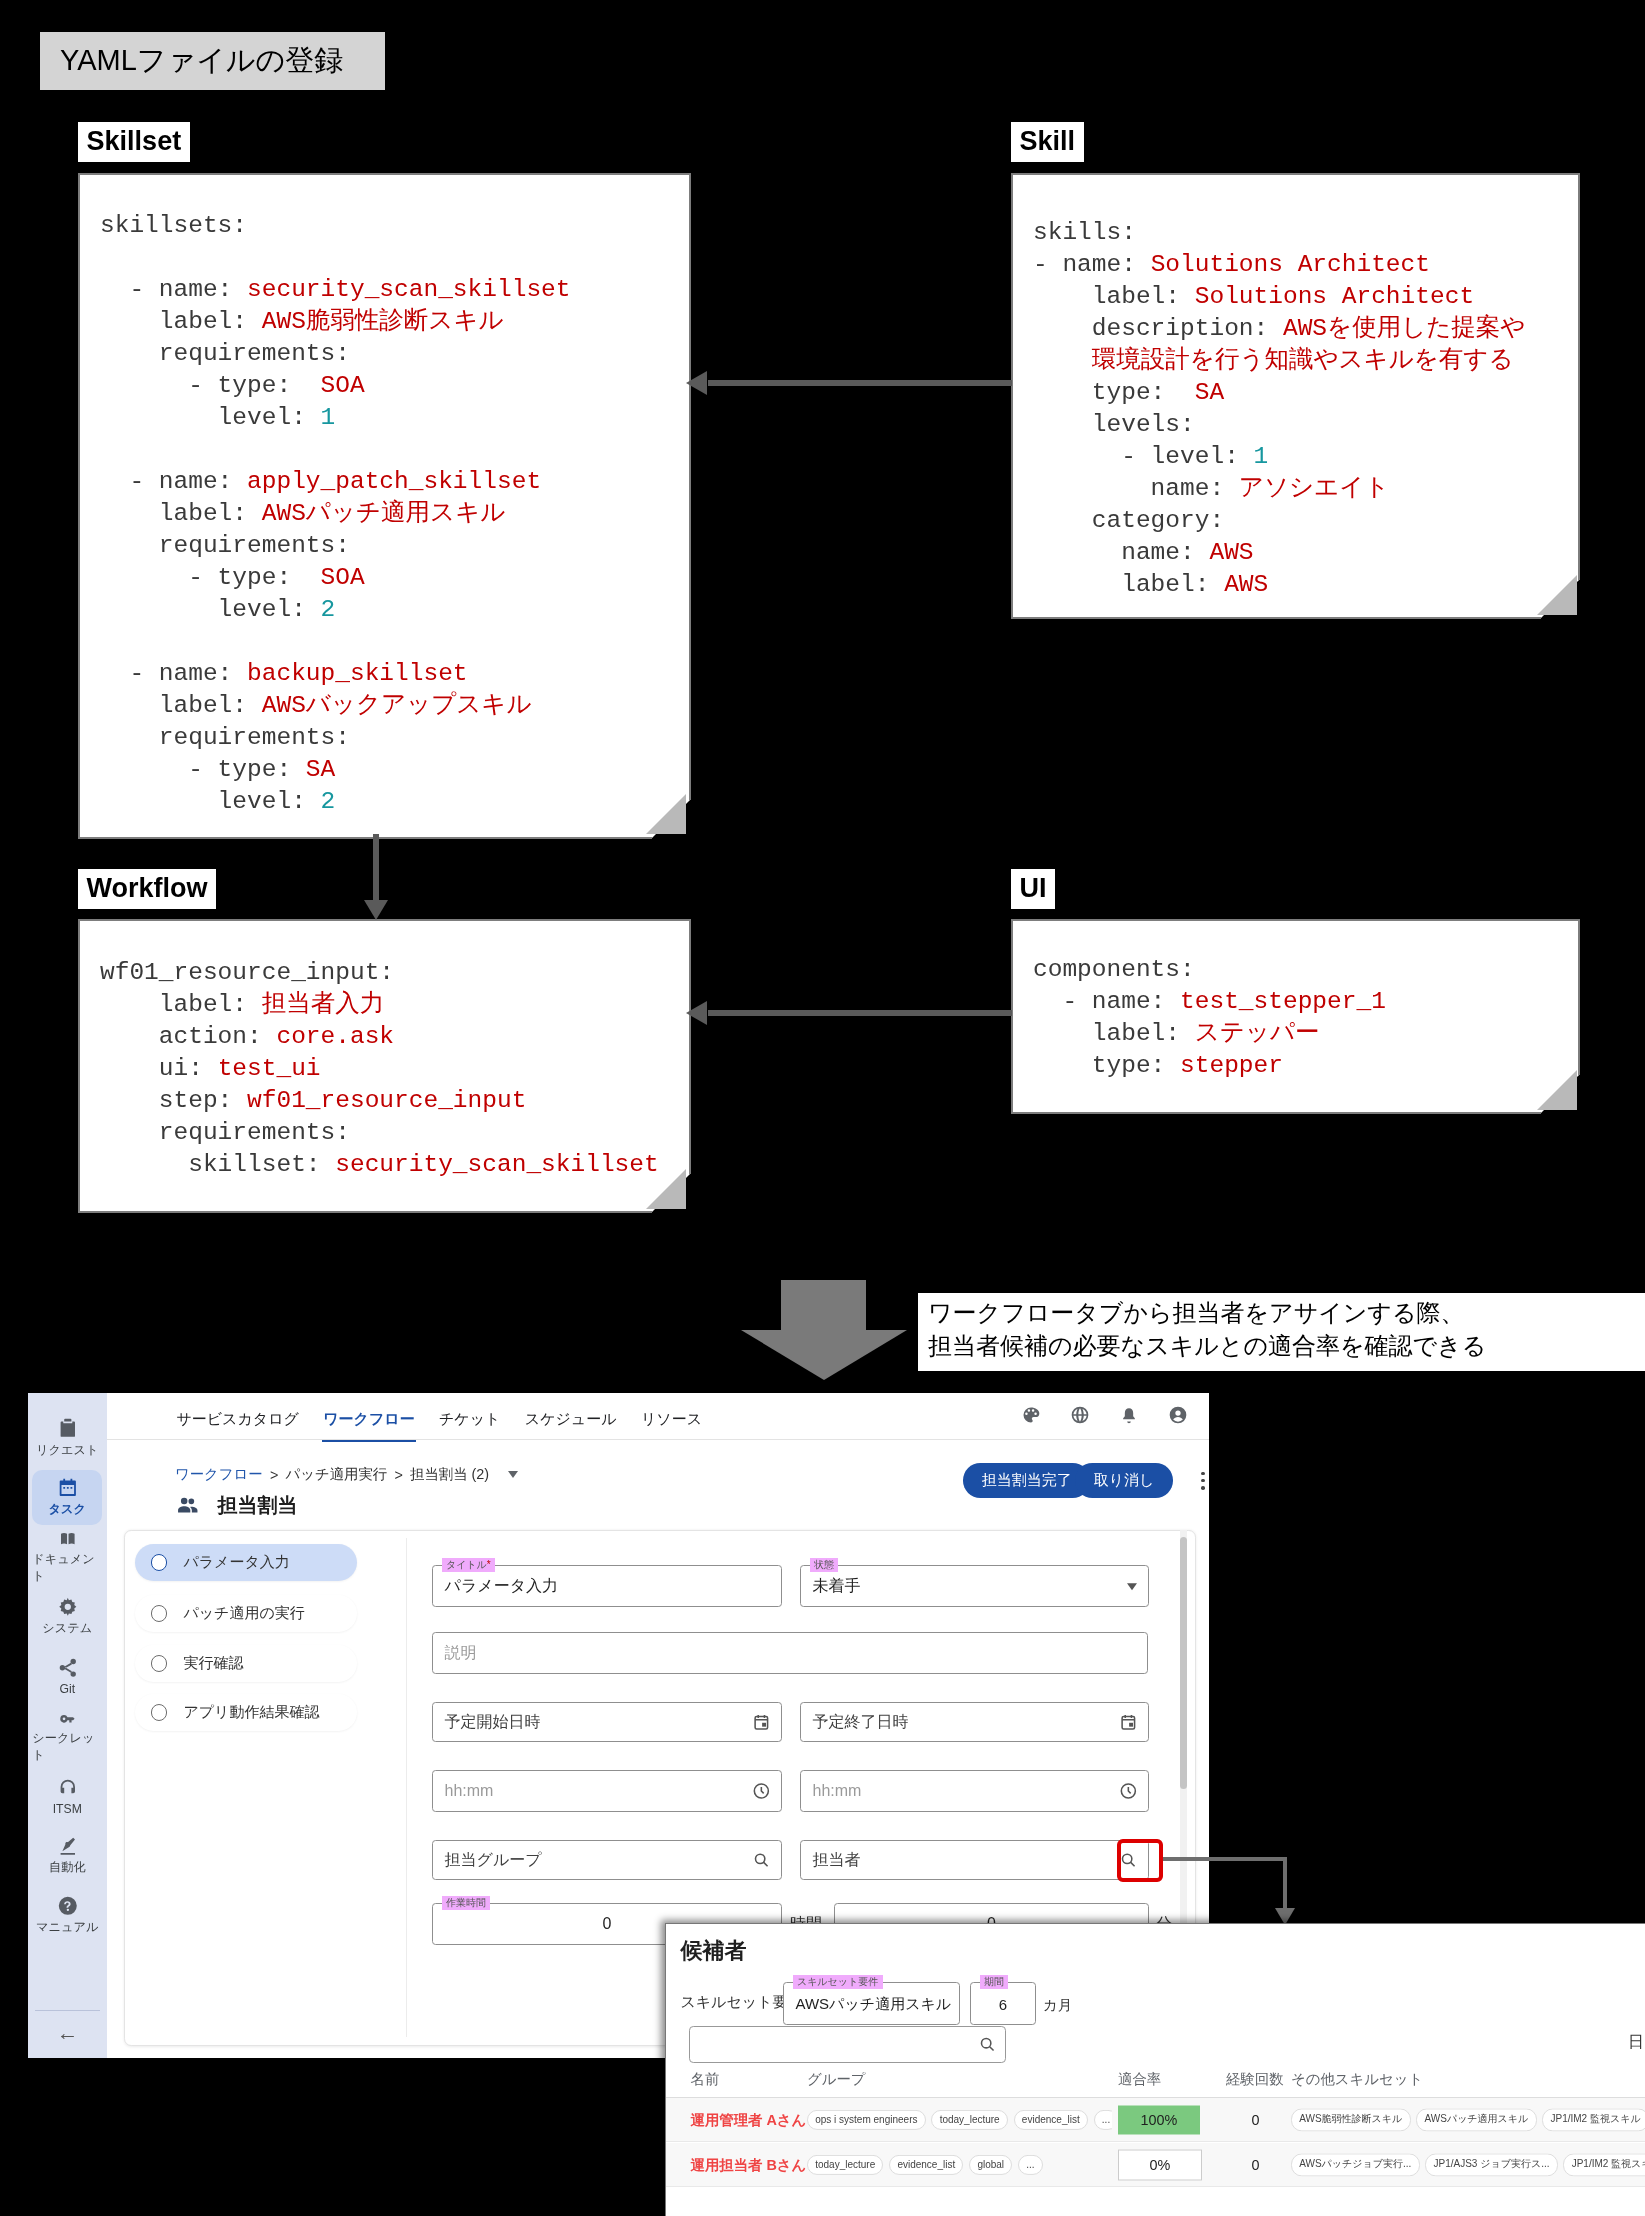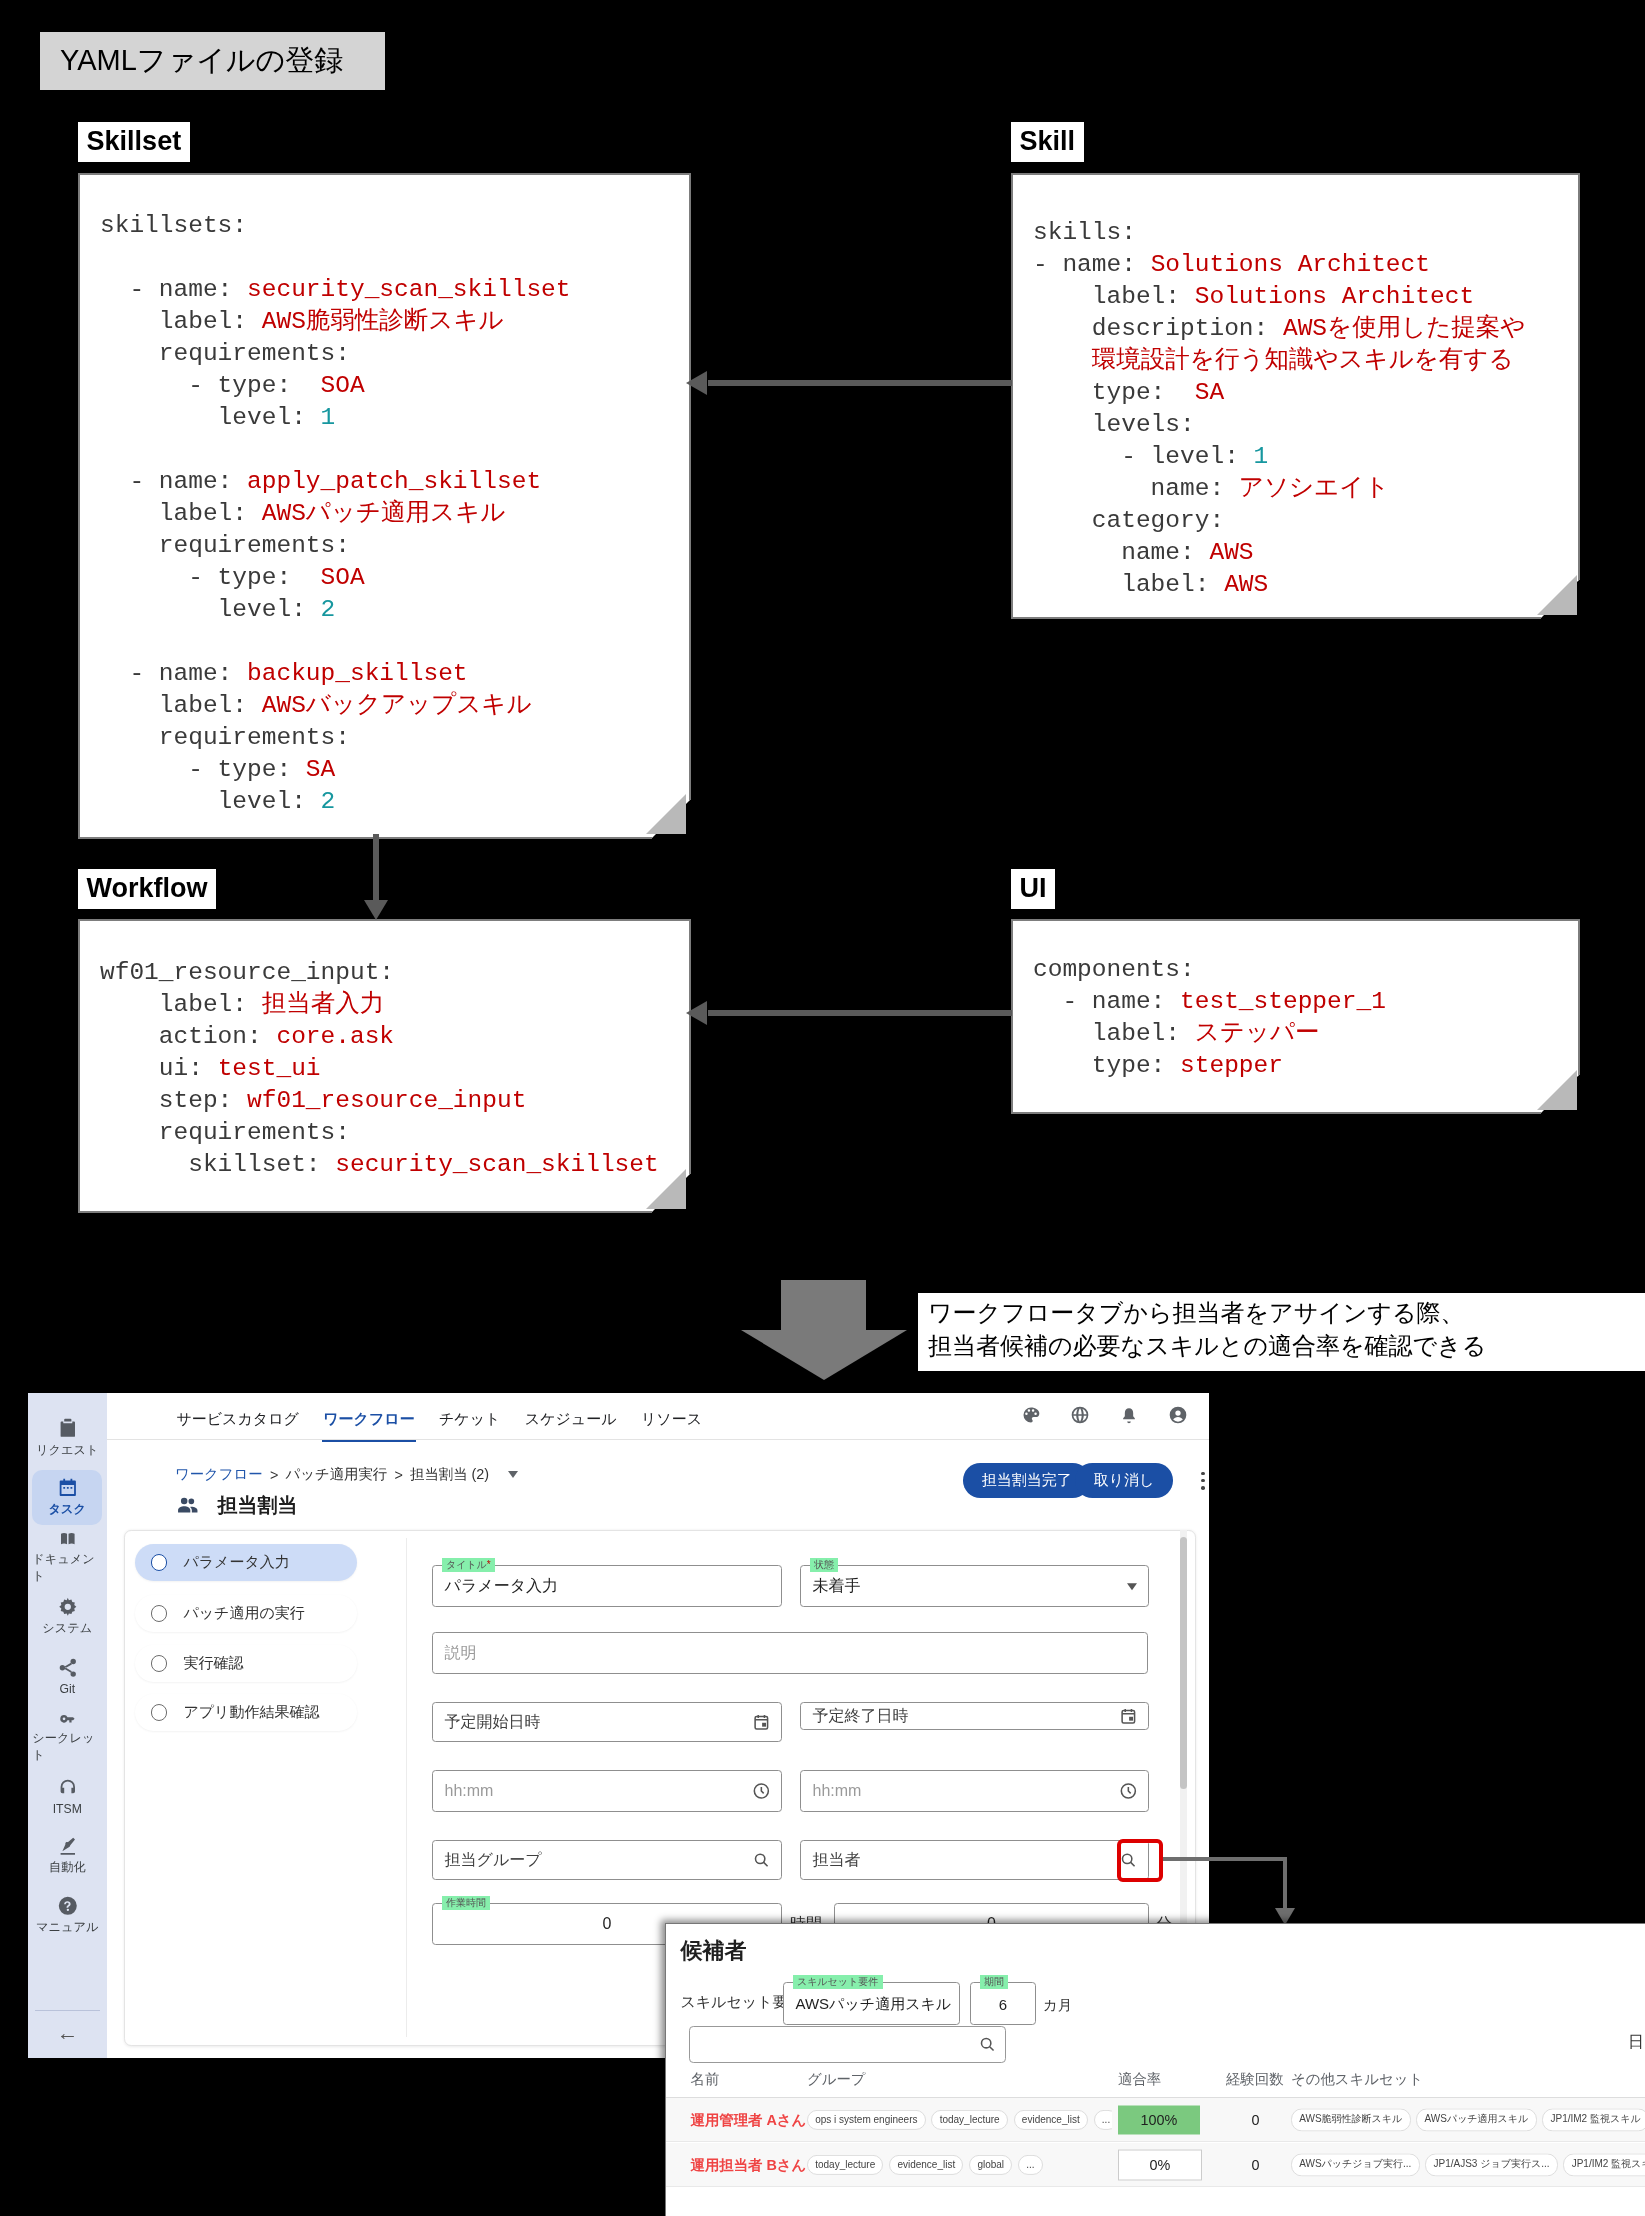--- a/index.html
+++ b/index.html
@@ -69,21 +69,21 @@
     border-radius:7.2px;box-shadow:0 0.7px 2.9px rgba(0,0,0,0.08);}
   .v-div{left:281px;top:7.2px;width:0.7px;height:499px;background:#ececec;position:absolute;}
   .step{position:absolute;left:10px;width:222px;height:37px;border-radius:18.7px;display:flex;align-items:center;
     gap:16px;padding-left:16px;box-sizing:border-box;font-size:15px;color:#333;background:#fff;
     box-shadow:0 0.7px 2.2px rgba(0,0,0,0.06);cursor:pointer;}
   .step .radio{width:14.4px;height:14.4px;border-radius:50%;border:1.4px solid #6d6d6d;background:#fff;flex:0 0 auto;}
   .step.active{background:var(--step-active);}
   .step.active .radio{border-color:var(--accent);}
 
   .field{position:absolute;border:1.4px solid #8f8f8f;border-radius:3.6px;background:#fff;box-sizing:border-box;}
-  .field .flabel{position:absolute;top:-8px;left:8.6px;background:#86efac;padding:0 4.3px;font-size:10px;color:#555;}
+  .field .flabel{position:absolute;top:-8px;left:8.6px;background:#f0abfc;padding:0 4.3px;font-size:10px;color:#555;}
   .field .flabel .req{color:#c00000;}
   .field .fval{position:absolute;left:11.5px;top:50%;transform:translateY(-50%);font-size:16px;color:#1f1f1f;white-space:nowrap;}
   .field .fph{color:#9a9a9a;}
   .field .ficon{position:absolute;right:10px;top:50%;transform:translateY(-50%);}
   .field .ficon svg{width:18.7px;height:18.7px;fill:none;stroke:#555;stroke-width:2;display:block;}
   .field .caret{position:absolute;right:11.5px;top:50%;transform:translateY(-40%);width:0;height:0;
     border-left:5.8px solid transparent;border-right:5.8px solid transparent;border-top:7.2px solid #555;}
   .suffix{position:absolute;font-size:16px;color:#333;}
   .center-val{position:absolute;width:100%;text-align:center;top:50%;transform:translateY(-50%);font-size:16px;color:#1f1f1f;}
 
@@ -316,21 +316,21 @@
       <div class="field" style="left:307px;top:171px;width:350px;height:40px;">
         <span class="fval" style="color:#3f3f3f;">予定開始日時</span>
         <span class="ficon">
             <svg viewBox="0 0 24 24">
               <rect x="4" y="5" width="16" height="16" rx="2"></rect>
               <path d="M4 9h16M8 3v4M16 3v4"></path>
               <rect x="14" y="14" width="3" height="3" fill="#555"></rect>
             </svg>
           </span>
       </div>
-      <div class="field" style="left:675px;top:171px;width:349px;height:28px;">
+      <div class="field" style="left:675px;top:171px;width:349px;height:40px;">
         <span class="fval" style="color:#3f3f3f;">予定終了日時</span>
         <span class="ficon">
             <svg viewBox="0 0 24 24">
               <rect x="4" y="5" width="16" height="16" rx="2"></rect>
               <path d="M4 9h16M8 3v4M16 3v4"></path>
               <rect x="14" y="14" width="3" height="3" fill="#555"></rect>
             </svg>
           </span>
       </div>
 

